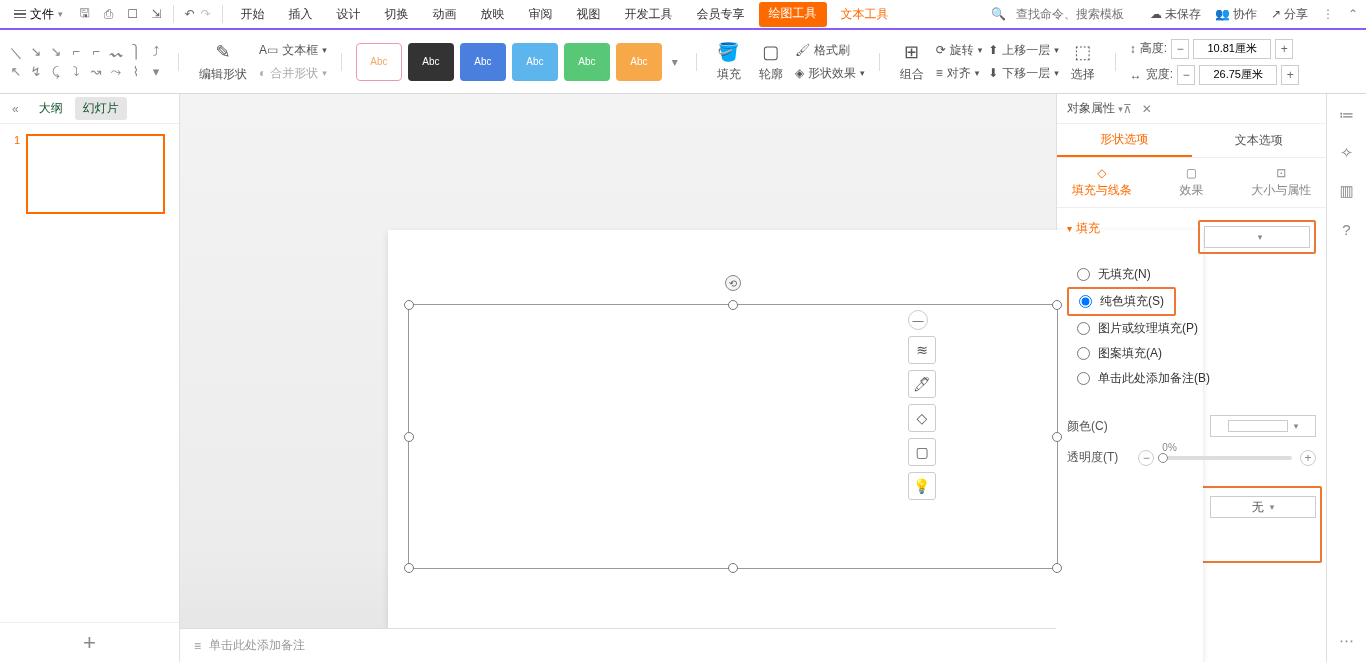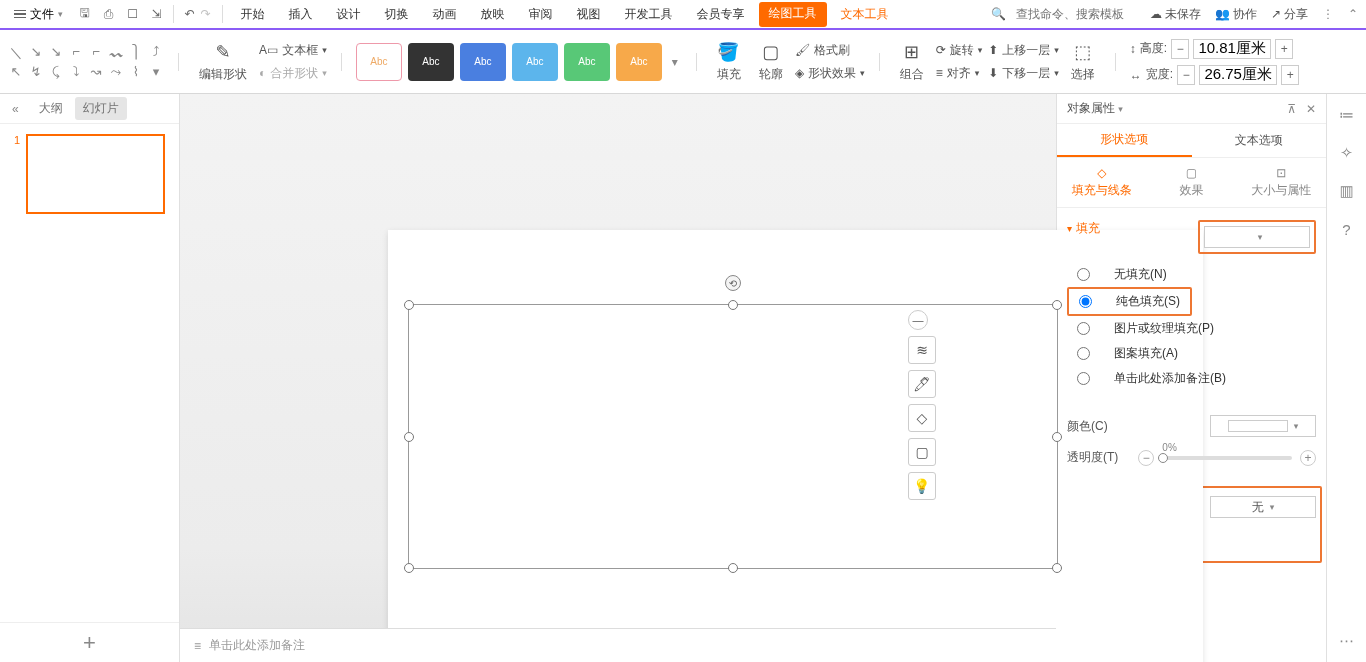--- a/index.html
+++ b/index.html
@@ -21,57 +21,57 @@
 .ribbon{height:64px;border-bottom:1px solid #d8d8d8;display:flex;align-items:center;padding:0 8px;gap:6px}
 .shape-grid{display:grid;grid-template-columns:repeat(8,16px);grid-template-rows:repeat(2,16px);gap:4px}
 .shape-grid span{color:#888;font-size:13px;text-align:center}
 .rib-btn{display:flex;flex-direction:column;align-items:center;gap:2px;padding:0 6px;color:#555;cursor:pointer}
 .rib-btn .icon{width:24px;height:24px;display:flex;align-items:center;justify-content:center;font-size:18px}
 .style-row{display:flex;gap:6px}
 .style-box{width:46px;height:38px;border-radius:4px;display:flex;align-items:center;justify-content:center;color:#fff;font-size:10px;cursor:pointer}
 .rib-stack{display:flex;flex-direction:column;gap:6px;font-size:12px;color:#555}
 .rib-stack-item{display:flex;align-items:center;gap:4px;cursor:pointer}
 .dim-row{display:flex;align-items:center;gap:4px}
-.dim-input{width:78px;height:20px;border:1px solid #ccc;text-align:center;font-size:15px}
+.dim-input{width:78px;height:20px;border:1px solid #ccc;text-align:center;font-size:11px}
 .dim-btn{width:18px;height:20px;border:1px solid #ccc;background:#fff;text-align:center;line-height:18px;cursor:pointer;color:#666}
 .main{display:flex;height:calc(100% - 94px)}
 .left-panel{width:180px;border-right:1px solid #e0e0e0;display:flex;flex-direction:column}
 .left-tabs{height:30px;display:flex;align-items:center;gap:12px;padding:0 12px;border-bottom:1px solid #eee}
 .left-tabs .collapse{color:#888;margin-right:8px}
-.left-tabs .lt{cursor:pointer;color:#737373}
+.left-tabs .lt{cursor:pointer;color:#14532d}
 .left-tabs .lt.active{background:#e5e5e5;padding:3px 8px;border-radius:3px}
 .thumbs{flex:1;padding:10px 14px}
 .thumb-wrap{display:flex;gap:6px}
 .thumb-num{color:#ff6a00;font-size:11px}
 .thumb{width:140px;height:80px;background:#fff;border:2px solid #ff6a00}
 .add-slide{height:40px;display:flex;align-items:center;justify-content:center;font-size:22px;color:#888;border-top:1px solid #eee;cursor:pointer}
 .canvas-area{flex:1;background:linear-gradient(#f3f3f3,#ececec 80%,#e4e4e4);position:relative;display:flex;flex-direction:column}
 .slide{position:absolute;left:208px;top:136px;width:815px;height:440px;background:#fff;box-shadow:0 2px 6px rgba(0,0,0,.12)}
 .shape-sel{position:absolute;left:228px;top:210px;width:650px;height:265px;border:1px solid #999}
 .handle{position:absolute;width:10px;height:10px;background:#fff;border:1px solid #777;border-radius:50%}
 .h-tl{left:-5px;top:-5px}.h-tr{right:-5px;top:-5px}.h-bl{left:-5px;bottom:-5px}.h-br{right:-5px;bottom:-5px}
 .h-t{left:50%;top:-5px;margin-left:-5px}.h-b{left:50%;bottom:-5px;margin-left:-5px}
 .h-l{left:-5px;top:50%;margin-top:-5px}.h-r{right:-5px;top:50%;margin-top:-5px}
 .rot{position:absolute;left:50%;top:-30px;margin-left:-8px;width:16px;height:16px;border:1px solid #888;border-radius:50%;background:#f4f4f4;display:flex;align-items:center;justify-content:center;font-size:10px;color:#666}
 .float-tools{position:absolute;right:120px;top:216px;display:flex;flex-direction:column;gap:6px}
 .float-tools .ft{width:28px;height:28px;border:1px solid #ccc;background:#fff;border-radius:3px;display:flex;align-items:center;justify-content:center;color:#555;cursor:pointer;font-size:14px}
 .notes{height:34px;border-top:1px solid #ddd;display:flex;align-items:center;padding:0 14px;gap:8px;color:#999;background:#fff;position:absolute;bottom:0;left:0;right:0}
 .right-panel{width:270px;border-left:1px solid #e0e0e0;display:flex;flex-direction:column;background:#fff}
-.rp-title{height:30px;display:flex;align-items:center;padding:0 10px;color:#555;justify-content:space-between;border-bottom:1px solid #eee}
+.rp-title{height:30px;display:flex;align-items:center;padding:0 10px;color:#555;border-bottom:1px solid #eee}
 .rp-tabs{height:34px;display:flex;border-bottom:1px solid #eee}
 .rp-tab{flex:1;display:flex;align-items:center;justify-content:center;cursor:pointer;color:#555}
 .rp-tab.active{color:#ff6a00;border-bottom:2px solid #ff6a00}
 .rp-subtabs{height:50px;display:flex;border-bottom:1px solid #eee}
 .rp-sub{flex:1;display:flex;flex-direction:column;align-items:center;justify-content:center;gap:2px;cursor:pointer;color:#888;font-size:11px}
 .rp-sub.active{color:#ff6a00}
 .rp-body{flex:1;padding:12px 10px;overflow:auto}
 .section{margin-bottom:14px}
 .sec-head{display:flex;align-items:center;gap:4px;color:#ff6a00;font-size:12px;margin-bottom:10px}
 .sec-head .tri{font-size:10px}
-.radio-row{display:flex;align-items:center;gap:24px;padding:4px 10px;color:#333;cursor:pointer}
+.radio-row{display:flex;align-items:center;gap:8px;padding:4px 10px;color:#333;cursor:pointer}
 .radio-row input{margin:0}
 .combo{width:106px;height:22px;border:1px solid #ccc;background:#fff;display:flex;align-items:center;justify-content:center;gap:6px;font-size:11px;color:#555;cursor:pointer}
 .combo .arr{font-size:9px;color:#888}
 .field-row{display:flex;align-items:center;justify-content:space-between;padding:6px 0;color:#555}
 .slider{flex:1;height:4px;background:#ddd;border-radius:2px;margin:0 8px;position:relative}
 .far-right{width:40px;border-left:1px solid #e0e0e0;display:flex;flex-direction:column;align-items:center;padding-top:10px;gap:16px}
 .far-right .fr{width:22px;height:22px;display:flex;align-items:center;justify-content:center;color:#888;cursor:pointer;font-size:15px}
 </style>
 </head>
 <body>

